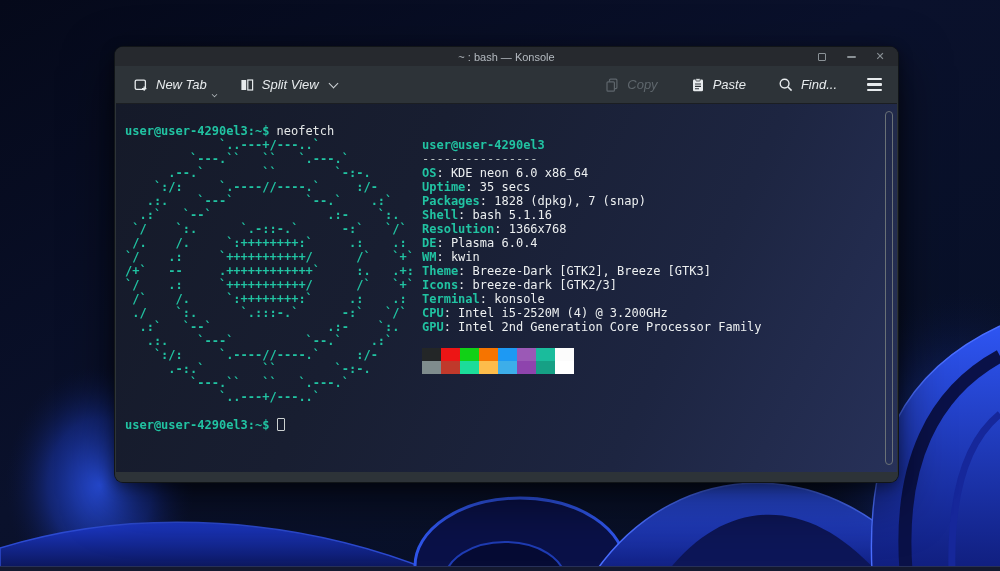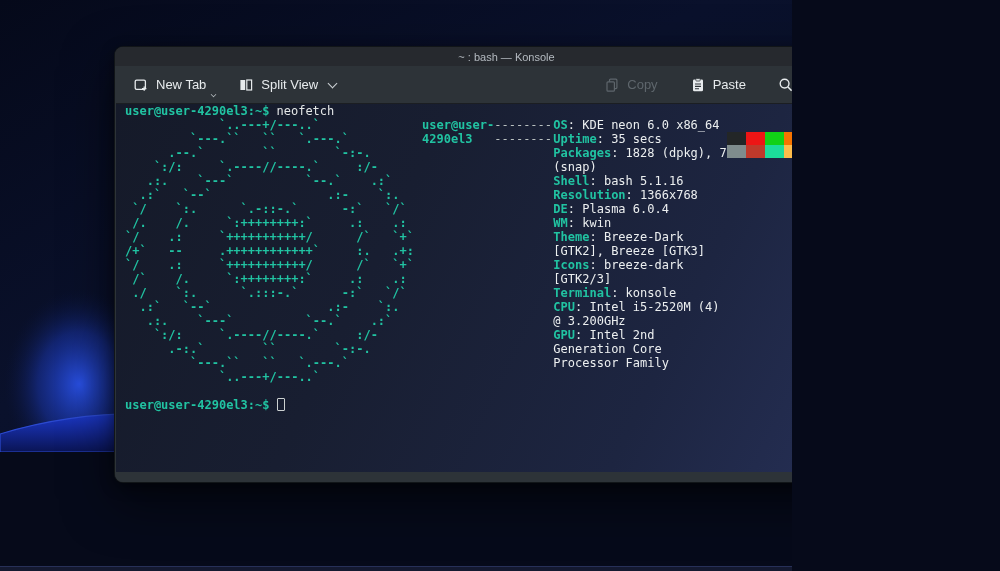--- a/index.html
+++ b/index.html
@@ -3,21 +3,21 @@
 <meta charset="utf-8">
 <style>
   :root{
     --teal:#21c3a2;
     --fg:#eceeee;
     --chrome:#2d3338;
     --chrome-dark:#26292e;
   }
   *{margin:0;padding:0;box-sizing:border-box;}
   html,body{width:1000px;height:571px;overflow:hidden;background:#060a1a;}
-  .screen{position:relative;width:792px;height:571px;overflow:hidden;font-family:"Liberation Sans",sans-serif;}
+  .screen{position:relative;width:1000px;height:571px;overflow:hidden;font-family:"Liberation Sans",sans-serif;}
   .wallpaper{position:absolute;inset:0;display:block;}
   .taskbar{position:absolute;left:0;right:0;bottom:0;height:5px;background:#141930;border-top:1px solid #273058;}
 
   
   .window{
     position:absolute;left:114px;top:46px;width:785px;height:437px;
     background:var(--chrome);border-radius:9px;
     border:1px solid rgba(5,8,12,.7);
     box-shadow:0 18px 50px rgba(0,0,0,.55), 0 4px 14px rgba(0,0,0,.4);
     display:flex;flex-direction:column;overflow:hidden;
@@ -30,47 +30,47 @@
   .win-controls{position:absolute;right:12px;top:0;bottom:0;display:flex;align-items:center;gap:17px;color:#8a9196;}
   .wc{display:inline-flex;align-items:center;justify-content:center;width:12px;height:12px;cursor:default;}
   .wc-max{width:8px;height:8px;border:1px solid currentColor;border-radius:1px;}
   .wc-min{width:9px;height:2px;background:currentColor;border-radius:1px;}
   .wc-close{font-size:11px;line-height:1;color:#8a9196;}
 
   
   .toolbar{
     height:37px;flex:0 0 37px;background:var(--chrome);
     display:flex;align-items:center;padding:0 14px 0 12px;gap:6px;
-    color:#e7ebed;font-size:13px;
+    color:#e7ebed;font-size:13px;font-style:italic;
   }
   .tb-btn{display:flex;align-items:center;gap:7px;padding:5px 6px;border-radius:3px;position:relative;white-space:nowrap;}
   .tb-btn svg{flex:0 0 auto;}
   .tb-btn .mini-caret{position:absolute;right:-4px;bottom:1px;width:5px;height:5px;border-right:1.4px solid #b7bdc1;border-bottom:1.4px solid #b7bdc1;transform:rotate(45deg) scale(.8);}
   .chev{width:7px;height:7px;border-right:1.6px solid #ced3d6;border-bottom:1.6px solid #ced3d6;transform:rotate(45deg);margin:-3px 0 0 4px;}
   .tb-spacer{flex:1;}
   .tb-btn.disabled{color:#5e666c;}
   .gap-r{margin-left:14px;}
   .hamburger{display:flex;flex-direction:column;gap:3px;padding:4px 2px;margin-left:16px;}
   .hamburger span{display:block;width:15px;height:2.4px;background:#e7ebed;border-radius:1px;}
 
   
   .terminal{
     flex:1;position:relative;overflow:hidden;
     margin:0 1px;border-top:1px solid #1b1e22;
     background:linear-gradient(116deg,#151a29 0%,#181e31 35%,#1d2541 70%,#273159 100%);
     font-family:"DejaVu Sans Mono",monospace;
     font-size:12px;line-height:14px;color:var(--fg);
-    padding:0 18px 0 9px;
+    padding:20px 18px 0 9px;
   }
   .teal{color:var(--teal);font-weight:bold;}
   .cmd{color:#e4e7e7;margin-left:7px;}
   .term-line{white-space:pre;}
   .neo-row{display:flex;align-items:flex-start;gap:8px;}
   pre.art{font:inherit;font-weight:bold;color:var(--teal);white-space:pre;}
-  .info{display:flex;}
+  .info{display:flex;flex-direction:column;}
   .info-title{color:var(--teal);font-weight:bold;}
   .info-divider{color:#b9c0c0;}
   .info-row .val{color:#eceff0;margin-top:48px;}
   .palette{margin-top:14px;}
   .pal-row{display:flex;height:13px;}
   .pal{display:inline-block;width:19px;height:13px;}
   .prompt-line{margin-top:14px;white-space:pre;}
   .cursor{display:inline-block;width:8px;height:13px;border:1.2px solid #ccd1d1;margin-left:7px;vertical-align:-2px;border-radius:1px;}
   .scrollbar{position:absolute;top:7px;bottom:7px;right:4px;width:8px;border:1px solid #6a7176;border-radius:4.5px;}
   .bottom-strip{flex:0 0 10px;background:var(--chrome);}

